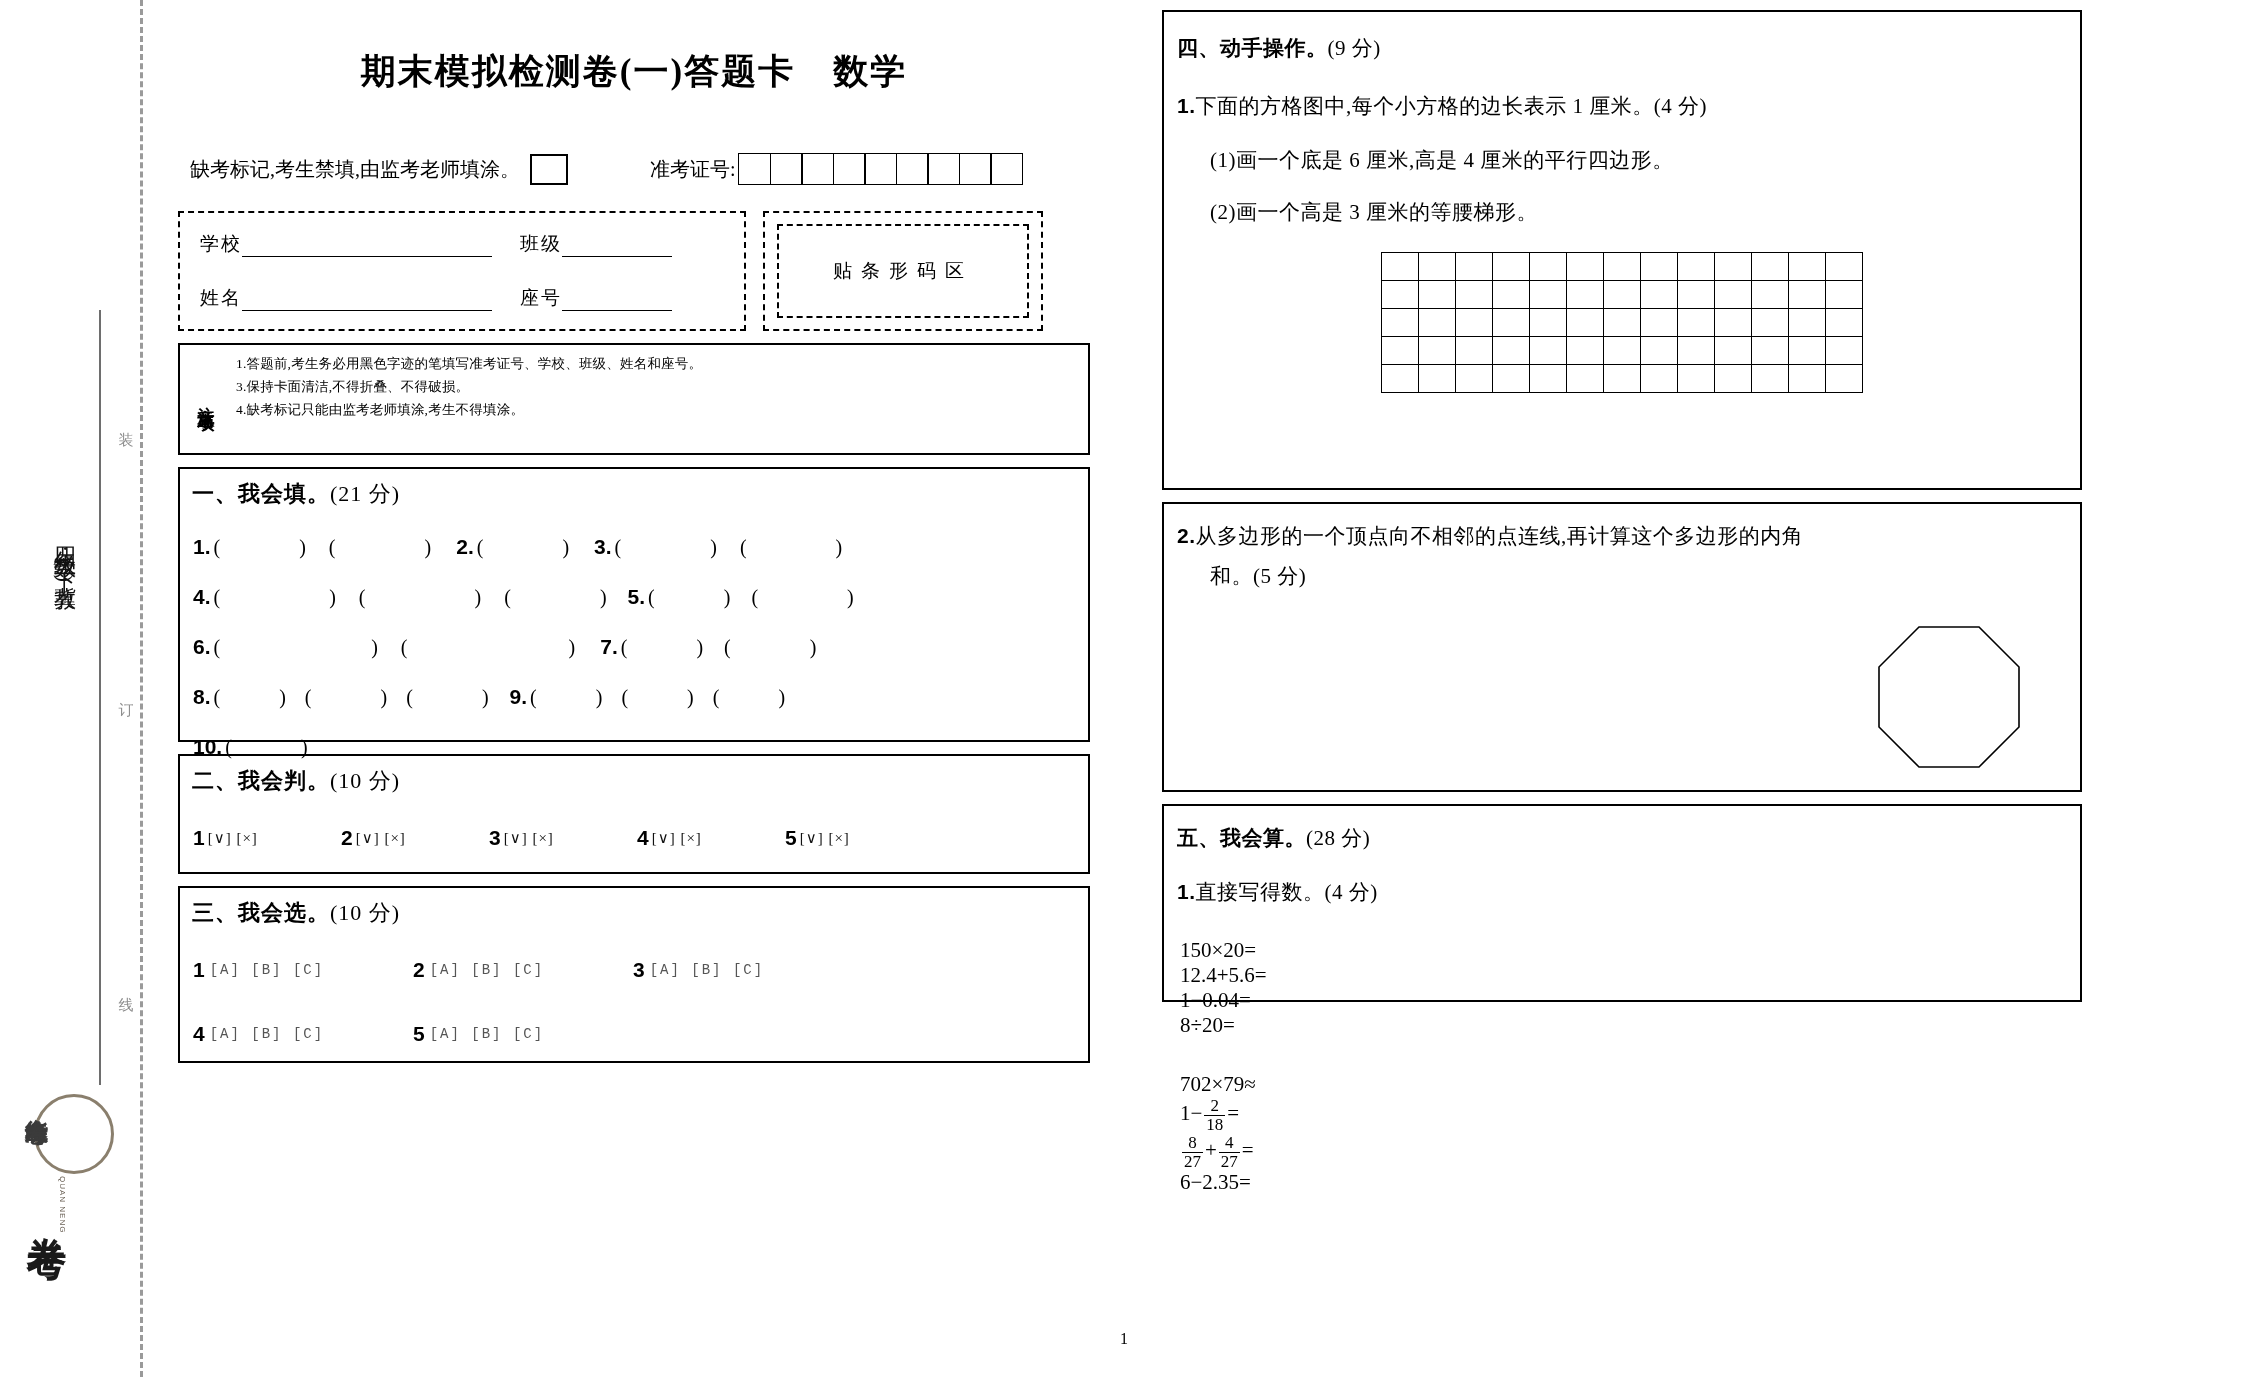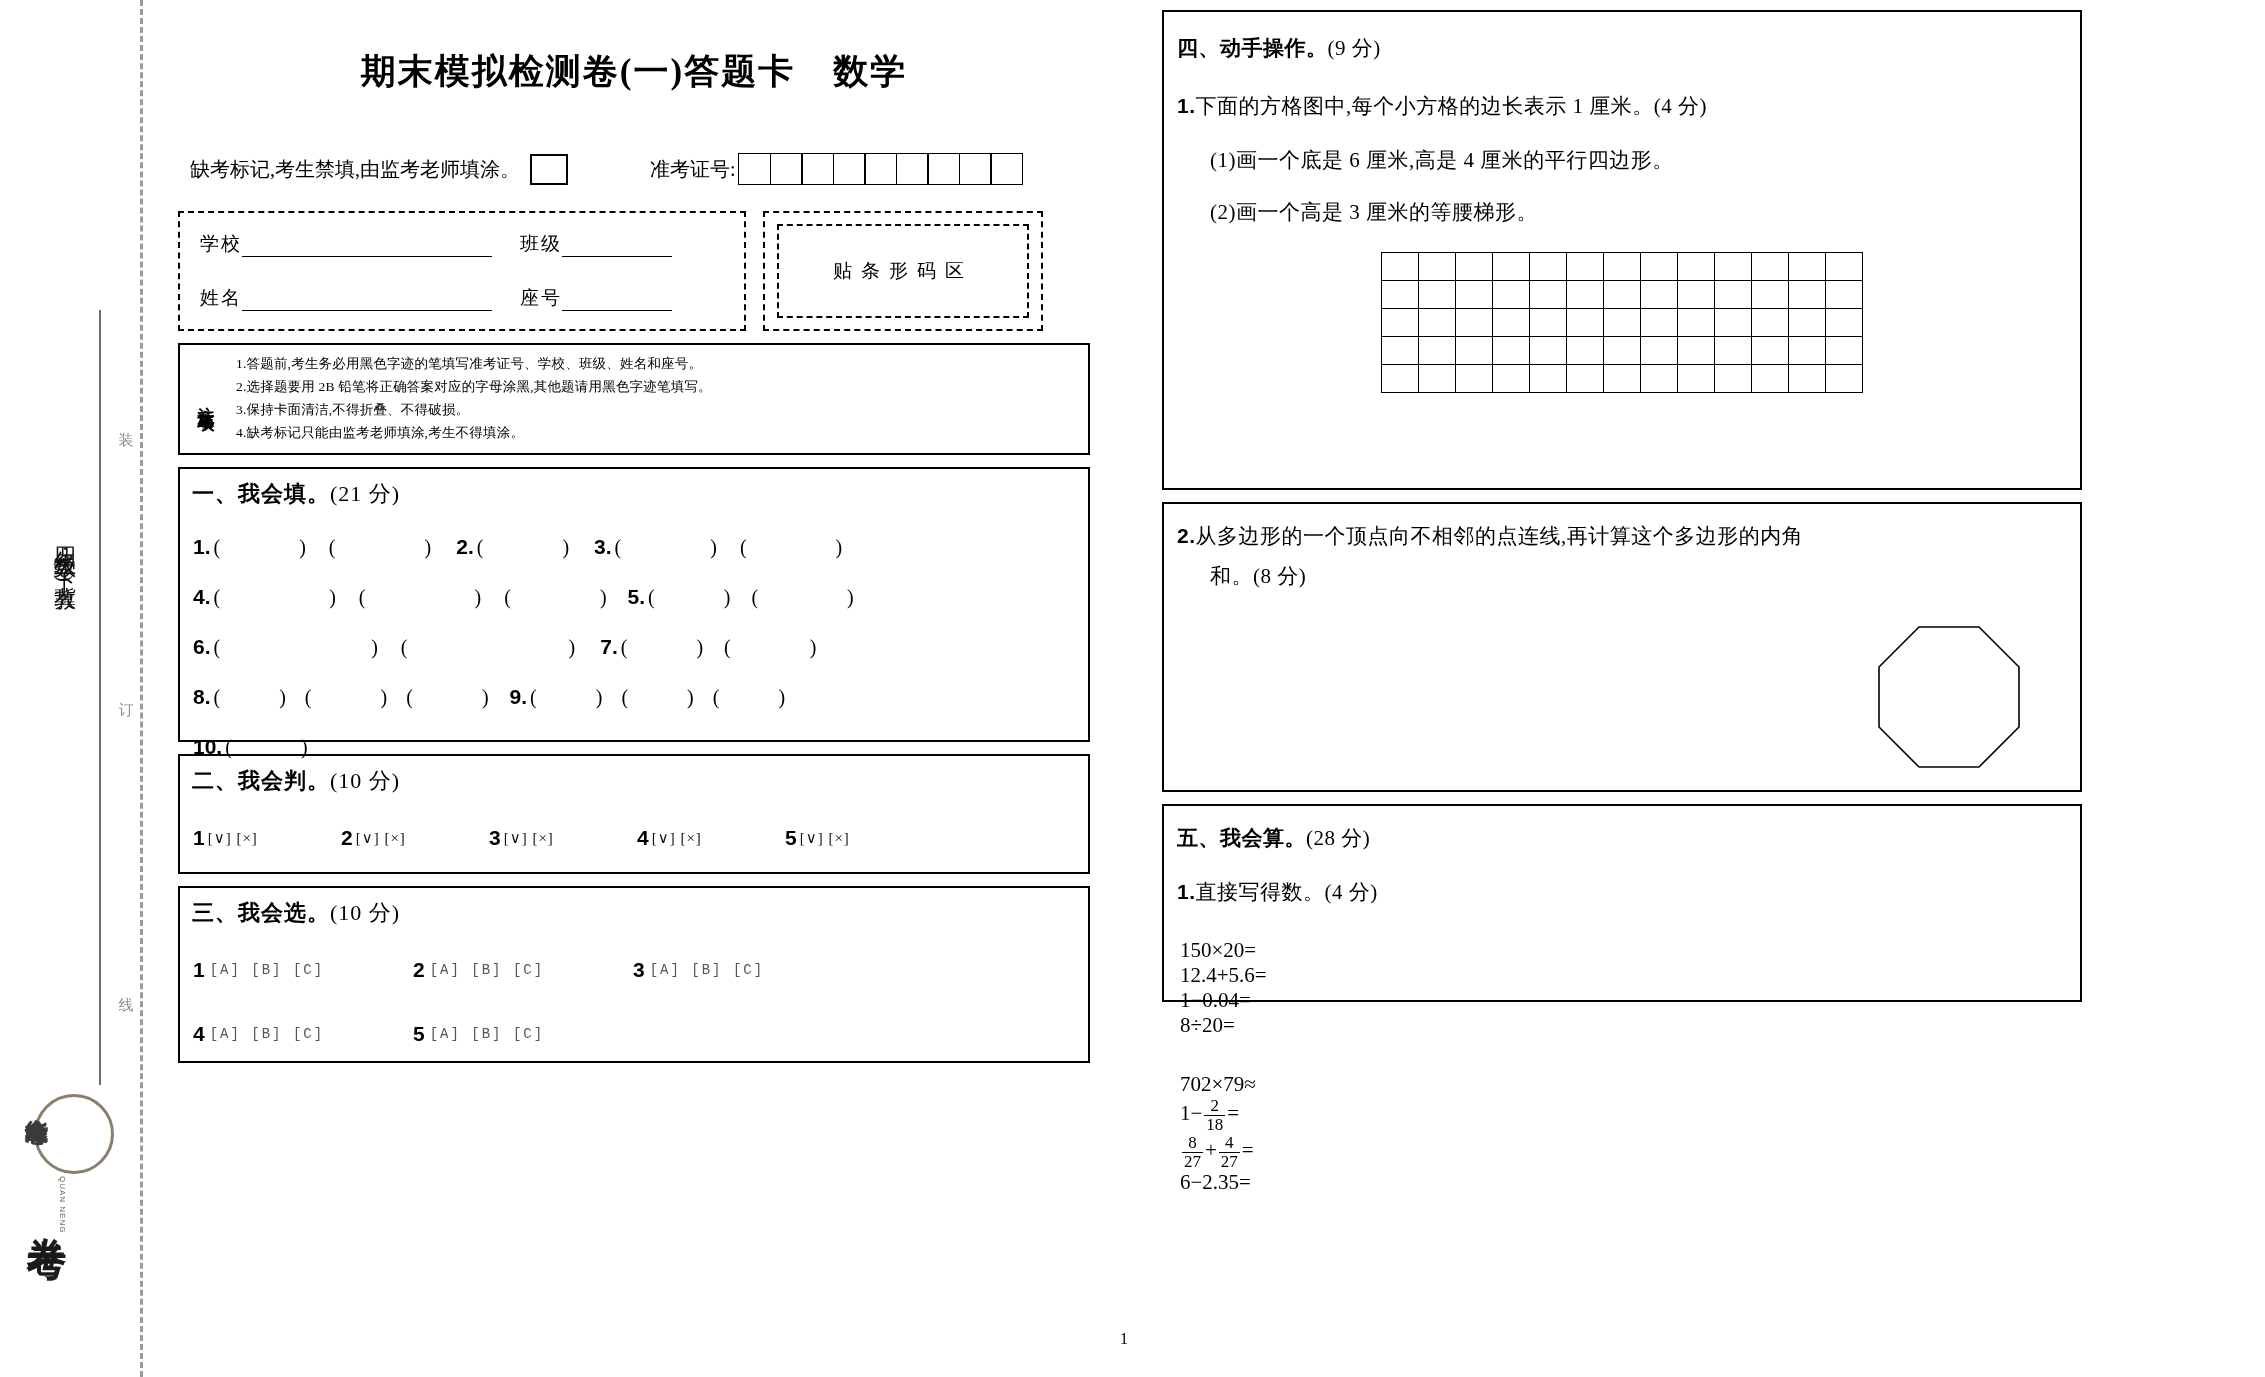--- a/index.html
+++ b/index.html
@@ -267,21 +267,20 @@
         <div class="barcode-inner">贴条形码区</div>
       </div>
     </div>
 
     <div class="notice">
       <div class="notice-label">
         <span>注意事项</span>
       </div>
       <div class="notice-items">
         <div>1.答题前,考生务必用黑色字迹的笔填写准考证号、学校、班级、姓名和座号。</div>
-        <div>2.选择题要用 2B 铅笔将正确答案对应的字母涂黑,其他题请用黑色字迹笔填写。</div>
         <div>3.保持卡面清洁,不得折叠、不得破损。</div>
         <div>4.缺考标记只能由监考老师填涂,考生不得填涂。</div>
       </div>
     </div>
 
     <div class="sec" style="height:275px">
       <div class="sec-title">
         <span>一、我会填。</span><span class="pts">(21 分)</span>
       </div>
 
@@ -482,21 +481,21 @@
               </tr>
         </tbody>
           </table>
       </div>
     </div>
 
     <div class="sec" style="height:290px;padding-top:12px">
       <div class="q-line">
         <span class="q-num">2.</span><span>从多边形的一个顶点向不相邻的点连线,再计算这个多边形的内角</span>
       </div>
-      <div class="q-line indent">和。(8 分)</div>
+      <div class="q-line indent">和。(5 分)</div>
       <div class="oct-wrap">
         <svg class="octagon" width="150" height="150" viewBox="0 0 150 150">
           <polygon points="45,5 105,5 145,45 145,105 105,145 45,145 5,105 5,45" fill="none" stroke="#000" stroke-width="1.6"></polygon>
         </svg>
       </div>
     </div>
 
     <div class="sec" style="height:198px;padding-top:12px">
       <div class="q-line">
         <b>五、我会算。</b><span class="pts">(28 分)</span>

